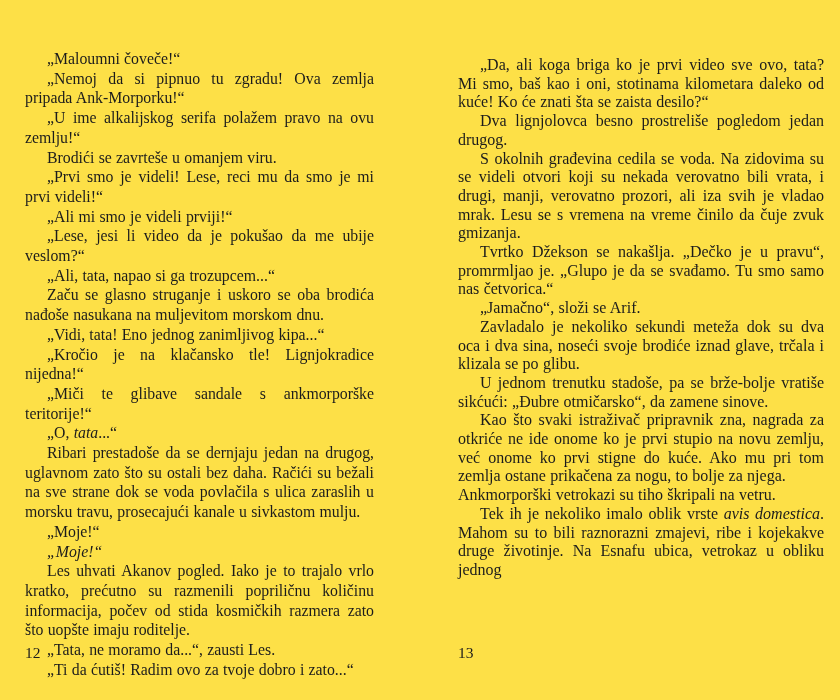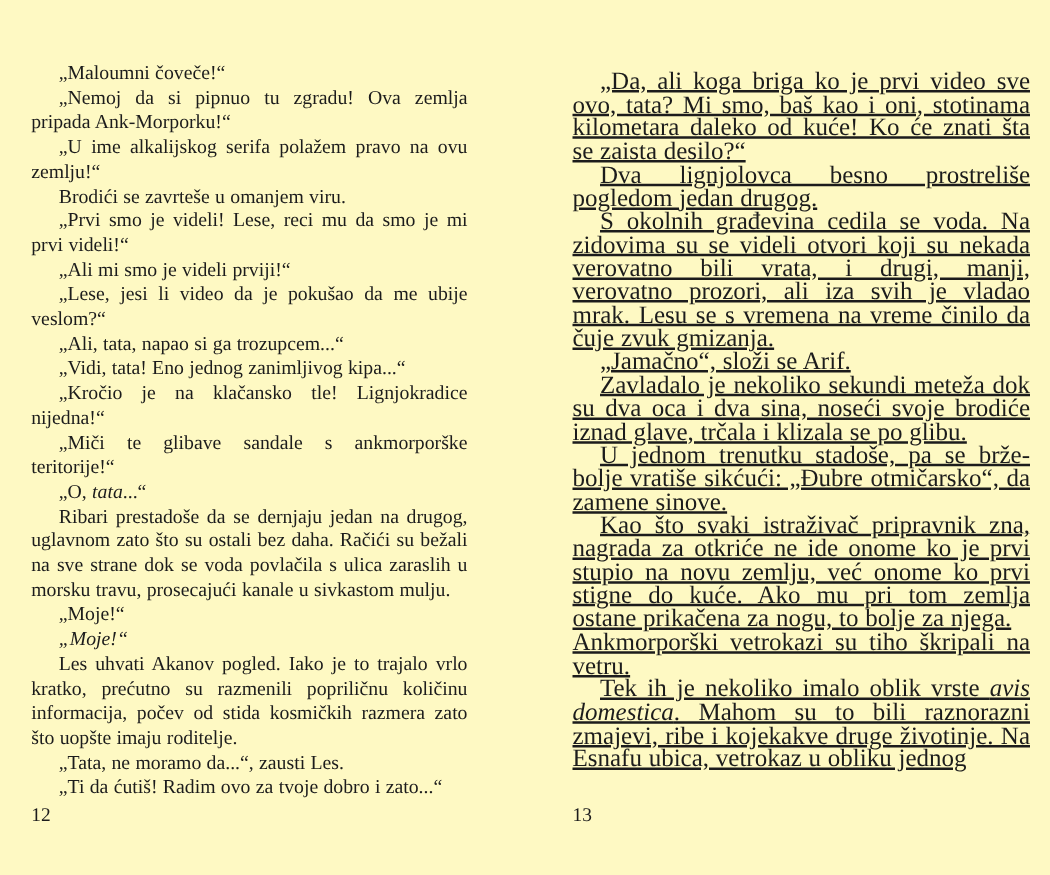--- a/index.html
+++ b/index.html
@@ -11,40 +11,39 @@
     width: 840px;
     height: 700px;
     overflow: hidden;
     position: relative;
     font-family: "Liberation Serif", "DejaVu Serif", serif;
     color: #1c1c1c;
   }
   .spread {
     position: absolute;
     inset: 0;
-    background: #fef9c3;
+    background: #fde047;
   }
   .text-column {
     position: absolute;
     text-align: justify;
   }
   .text-column.left {
     left: 25px;
     top: 49px;
     width: 349px;
     font-size: 15.8px;
     line-height: 19.7px;
   }
   .text-column.right {
     left: 458px;
     top: 56px;
     width: 366px;
-    font-size: 20px;
+    font-size: 16px;
     line-height: 18.7px;
-    text-decoration: underline;
   }
   .para {
     margin: 0;
     text-indent: 22px;
     word-spacing: 0.02em;
   }
   .para.no-indent { text-indent: 0; }
   .para.space-before { }
   .italic { font-style: italic; }
   .page-number {
@@ -63,36 +62,38 @@
 
   <div class="text-column left" id="page-0-text">
       <p class="para"><span>„Maloumni čoveče!“</span></p>
       <p class="para"><span>„Nemoj da si pipnuo tu zgradu! Ova zemlja pripada Ank-Morporku!“</span></p>
       <p class="para"><span>„U ime alkalijskog serifa polažem pravo na ovu zemlju!“</span></p>
       <p class="para"><span>Brodići se zavrteše u omanjem viru.</span></p>
       <p class="para"><span>„Prvi smo je videli! Lese, reci mu da smo je mi prvi videli!“</span></p>
       <p class="para"><span>„Ali mi smo je videli prviji!“</span></p>
       <p class="para"><span>„Lese, jesi li video da je pokušao da me ubije veslom?“</span></p>
       <p class="para"><span>„Ali, tata, napao si ga trozupcem...“</span></p>
+      <p class="para"><span>Začu se glasno struganje i uskoro se oba brodića nađoše nasukana na muljevitom morskom dnu.</span></p>
       <p class="para"><span>„Vidi, tata! Eno jednog zanimljivog kipa...“</span></p>
       <p class="para"><span>„Kročio je na klačansko tle! Lignjokradice nijedna!“</span></p>
       <p class="para"><span>„Miči te glibave sandale s ankmorporške teritorije!“</span></p>
       <p class="para"><span>„O, </span><span class="italic">tata</span><span>...“</span></p>
       <p class="para"><span>Ribari prestadoše da se dernjaju jedan na drugog, uglavnom zato što su ostali bez daha. Račići su bežali na sve strane dok se voda povlačila s ulica zaraslih u morsku travu, prosecajući kanale u sivkastom mulju.</span></p>
       <p class="para"><span>„Moje!“</span></p>
       <p class="para"><span class="italic">„Moje!“</span></p>
       <p class="para"><span>Les uhvati Akanov pogled. Iako je to trajalo vrlo kratko, prećutno su razmenili popriličnu količinu informacija, počev od stida kosmičkih razmera zato što uopšte imaju roditelje.</span></p>
       <p class="para"><span>„Tata, ne moramo da...“, zausti Les.</span></p>
       <p class="para"><span>„Ti da ćutiš! Radim ovo za tvoje dobro i zato...“</span></p>
     </div>
 
   <div class="text-column right" id="page-1-text">
       <p class="para"><span>„Da, ali koga briga ko je prvi video sve ovo, tata? Mi smo, baš kao i oni, stotinama kilometara daleko od kuće! Ko će znati šta se zaista desilo?“</span></p>
       <p class="para"><span>Dva lignjolovca besno prostreliše pogledom jedan drugog.</span></p>
       <p class="para"><span>S okolnih građevina cedila se voda. Na zidovima su se videli otvori koji su nekada verovatno bili vrata, i drugi, manji, verovatno prozori, ali iza svih je vladao mrak. Lesu se s vremena na vreme činilo da čuje zvuk gmizanja.</span></p>
+      <p class="para"><span>Tvrtko Džekson se nakašlja. „Dečko je u pravu“, promrmljao je. „Glupo je da se svađamo. Tu smo samo nas četvorica.“</span></p>
       <p class="para"><span>„Jamačno“, složi se Arif.</span></p>
       <p class="para"><span>Zavladalo je nekoliko sekundi meteža dok su dva oca i dva sina, noseći svoje brodiće iznad glave, trčala i klizala se po glibu.</span></p>
       <p class="para"><span>U jednom trenutku stadoše, pa se brže-bolje vratiše sikćući: „Đubre otmičarsko“, da zamene sinove.</span></p>
       <p class="para"><span>Kao što svaki istraživač pripravnik zna, nagrada za otkriće ne ide onome ko je prvi stupio na novu zemlju, već onome ko prvi stigne do kuće. Ako mu pri tom zemlja ostane prikačena za nogu, to bolje za njega.</span></p>
       <p class="para no-indent space-before"><span>Ankmorporški vetrokazi su tiho škripali na vetru.</span></p>
       <p class="para"><span>Tek ih je nekoliko imalo oblik vrste </span><span class="italic">avis domestica</span><span>. Mahom su to bili raznorazni zmajevi, ribe i kojekakve druge životinje. Na Esnafu ubica, vetrokaz u obliku jednog</span></p>
     </div>
 
   <div class="page-number left">12</div>
 

